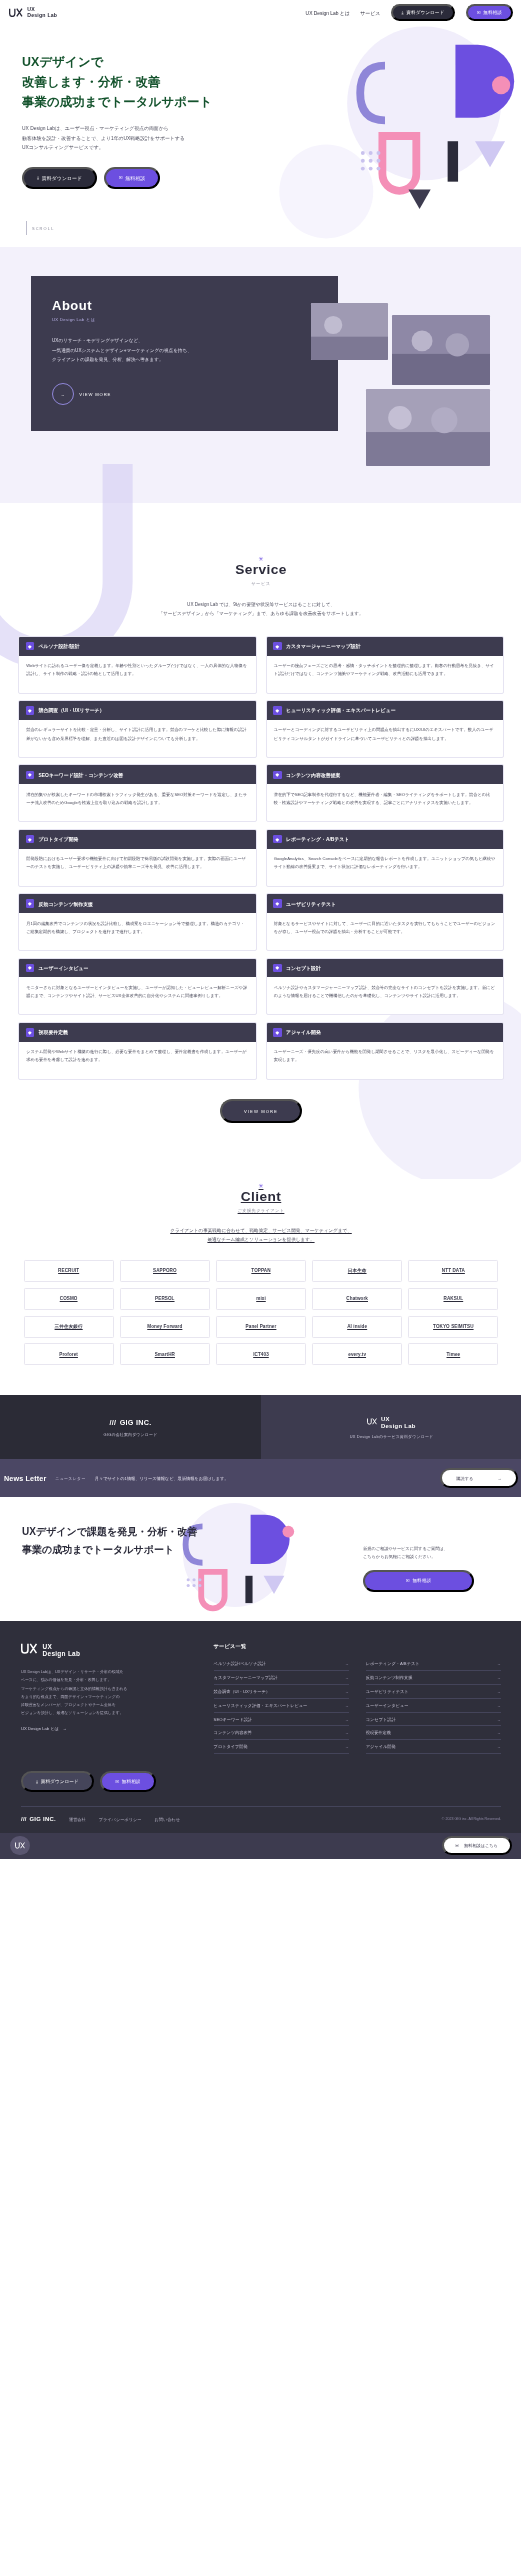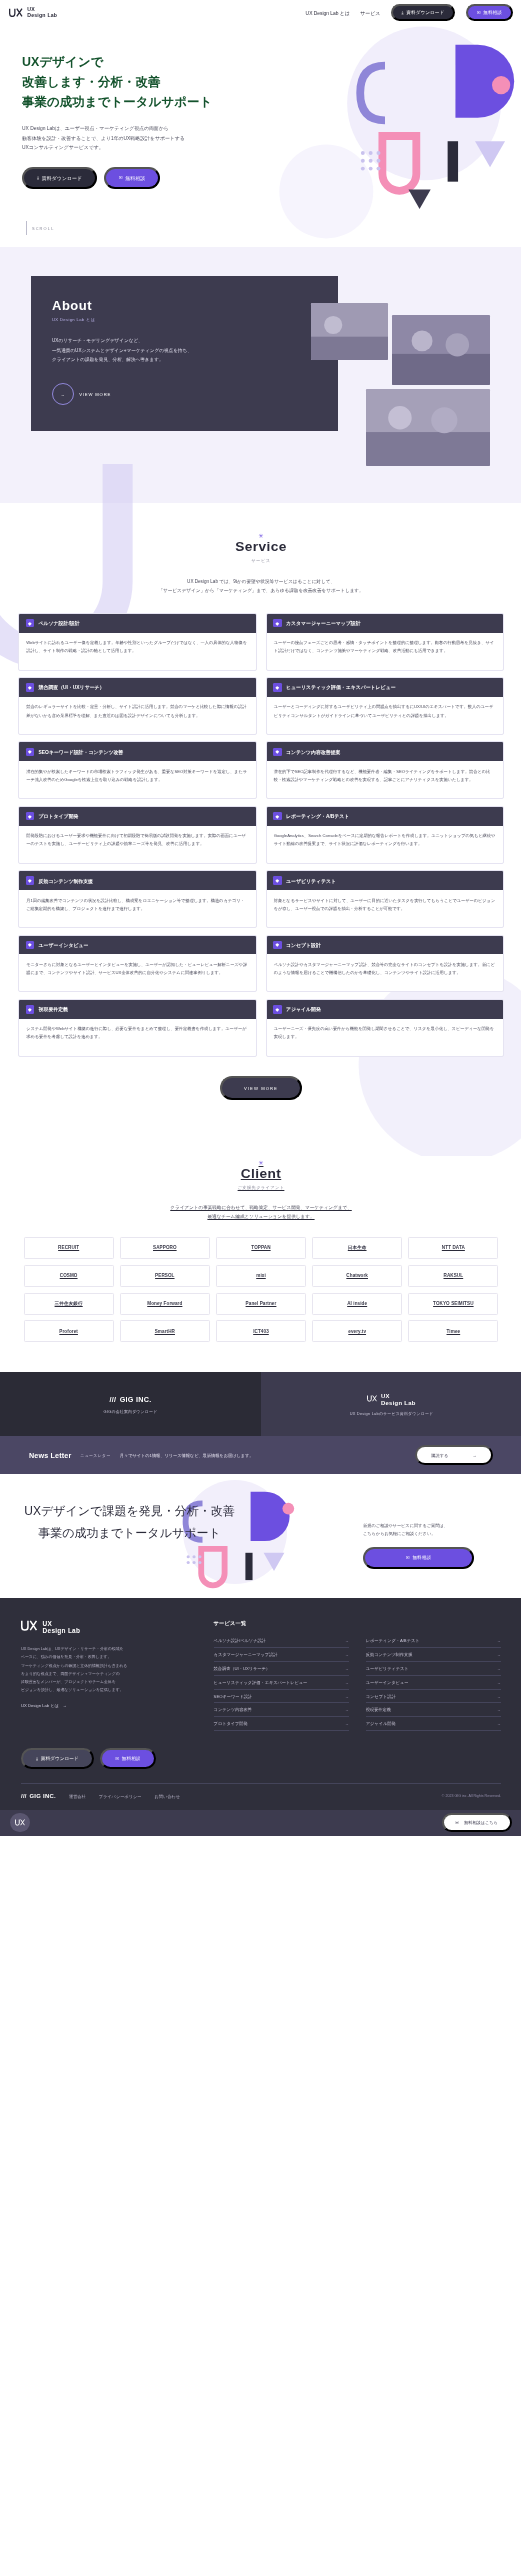--- a/index.html
+++ b/index.html
@@ -88,21 +88,21 @@
   }
   .about-photos { position: absolute; right: 22px; top: 56px; width: 189px; z-index: 4; }
   .photo { border-radius: 1.3px; background: #b9b4c9; position: absolute; overflow: hidden; }
   .photo.p1 { width: 77px; height: 57px; left: 0; top: 0; }
   .photo.p2 { width: 98px; height: 70px; left: 81px; top: 11.7px; }
   .photo.p3 { width: 124px; height: 77px; left: 55px; top: 86px; }
   .photo .ph-grad { width: 100%; height: 100%; }
 
   
   .service {
-    position: relative; background: #fff; padding: 30px 0 30px;
+    position: relative; background: #fff; padding: 53px 0 30px;
     border-radius: 0;
   }
   .service-head { text-align: center; position: relative; z-index: 4; }
   .service-head .star { color: #6c4fe0; font-size: 5.9px; }
   .service-head h2 { font-size: 13.7px; letter-spacing: .03em; display:inline-block; }
   .service-head .sub { font-size: 4.2px; color: #8a8a9a; margin-top: 3.9px; letter-spacing: .15em; }
   .service-desc {
     text-align: center; font-size: 4.6px; line-height: 2; color: #4a4a5a;
     margin: 14.3px auto 17px; width: 365px;
   }
@@ -150,35 +150,35 @@
     flex: 1; height: 64px; display: flex; flex-direction: column;
     align-items: center; justify-content: center; gap: 4.6px; color: #fff;
   }
   .banner.b1 { background: #2b2b36; }
   .banner.b2 { background: #3d3b4f; }
   .banner-title { font-size: 7.2px; font-weight: bold; letter-spacing: .04em; display:flex; align-items:center; gap:3.3px;}
   .banner-sub { font-size: 3.9px; color: #c9c6d8; letter-spacing: .06em; }
 
   
   .newsletter {
-    background: #4b4764; padding: 9px 29px; display: flex; align-items: center; gap: 9px;
+    background: #4b4764; padding: 9px 4px; display: flex; align-items: center; gap: 9px;
   }
   .nl-title { color: #fff; font-size: 7.2px; font-weight: bold; letter-spacing: .02em; }
   .nl-sub { color: #cfcadf; font-size: 3.9px; letter-spacing: .1em; }
   .nl-desc { color: #e3e0ee; font-size: 4.2px; }
   .nl-btn {
     margin-left: auto; background: #fff; color: #3d3b4f; border-radius: 651px;
     padding: 5.2px 14.3px; font-size: 4.2px; display: flex; align-items: center; gap: 6.5px;
     min-width: 78px; justify-content: space-between;
   }
 
   
   .cta { position: relative; background: #fff; padding: 26px 22px 30px; overflow: hidden; min-height: 124px; }
   .cta-left { width: 215px; position: relative; z-index: 4; }
-  .cta-left h3 { font-size: 12px; line-height: 1.85; font-weight: normal; text-align: center; }
+  .cta-left h3 { font-size: 10px; line-height: 1.85; font-weight: bold; }
   .cta-right {
     position: absolute; right: 22px; top: 48px; width: 137px; text-align: left; z-index: 6;
   }
   .cta-right p { font-size: 4.2px; line-height: 1.9; color: #4a4a5a; }
   .cta-right .btn { margin-top: 9px; padding: 6.5px 17px; font-size: 4.6px; width: 111px; }
   .cta-art { position: absolute; left: 111px; top: 6.5px; width: 222px; height: 117px; z-index: 2; }
 
   
   .footer { background: #2f2f3b; color: #d9d7e4; padding: 22px 21px 0; }
   .footer-top { display: flex; gap: 19.6px; }

